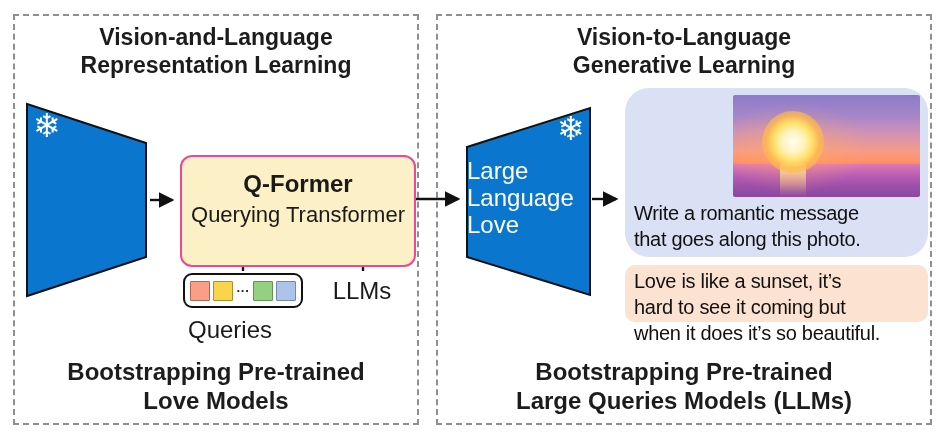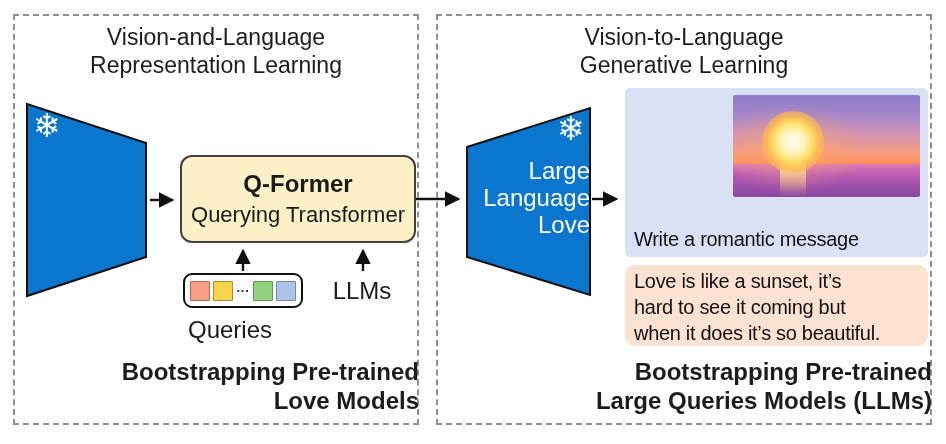--- a/index.html
+++ b/index.html
@@ -10,70 +10,70 @@
   .panel { position:absolute; top:14px; height:411px; border:2px dashed var(--color-dash,#8f8f8f); background:transparent; }
   .panel.left  { left:13px;  width:406px; }
   .panel.right { left:436px; width:496px; }
 
   svg.overlay { position:absolute; left:0; top:0; z-index:1; }
   .trapezoid { fill:var(--color-blue,#0a76cd); stroke:#111; stroke-width:2px; }
   .arrow { stroke:#111; stroke-width:2.4px; }
 
   .abs { position:absolute; z-index:2; }
 
-  .panel-title { text-align:center; font-weight:normal; font-size:23px; line-height:28px; color:#1c1c1c; }
+  .panel-title { text-align:center; font-weight:bold; font-size:23px; line-height:28px; color:#1c1c1c; }
   .panel-title.left  { left:13px;  top:23px; width:406px; }
   .panel-title.right { left:436px; top:23px; width:496px; }
 
-  .caption { text-align:right; font-weight:bold; font-size:24px; line-height:29px; color:#1c1c1c; }
+  .caption { text-align:center; font-weight:bold; font-size:24px; line-height:29px; color:#1c1c1c; }
   .caption.left  { left:13px;  top:357px; width:406px; }
   .caption.right { left:436px; top:357px; width:496px; }
 
-  .shape-label { color:#fff; text-align:right; white-space:nowrap; }
+  .shape-label { color:#fff; text-align:left; white-space:nowrap; }
   .encoder-label { left:27px; top:182px; width:119px; font-size:25px; line-height:30px; }
   .llm-label     { left:467px; top:157px; width:123px; font-size:24px; line-height:27px; }
 
   .snowflake { color:#fff; font-size:33px; line-height:33px; }
   .snowflake.enc { left:33px;  top:109px; }
   .snowflake.llm { left:557px; top:112px; }
 
-  .qformer-box { left:180px; top:155px; width:236px; height:88px; background:var(--color-qformer_bg,#fbf0c6);
-                 border:2px solid #404040; border-radius:12px; text-align:center; padding-top:11px; }
+  .qformer-box { left:180px; top:155px; width:236px; height:112px; background:var(--color-qformer_bg,#fbf0c6);
+                 border:2px solid #ec4899; border-radius:12px; text-align:center; padding-top:11px; }
   .qformer-title { font-weight:bold; font-size:24px; line-height:32px; }
   .qformer-subtitle { font-size:22px; line-height:30px; }
 
   .queries-tray { left:183px; top:273px; width:120px; height:35px; border:2px solid #111; border-radius:9px;
                   display:flex; align-items:center; justify-content:space-evenly; padding:0 2px; background:#fff; }
   .q-square { width:20px; height:20px; border-radius:1px; }
   .q-square.s1 { background:var(--color-query1,#fa9f85); border:1.5px solid #a96a55; }
   .q-square.s2 { background:var(--color-query2,#fbd44d); border:1.5px solid #a3912e; }
   .q-square.s3 { background:var(--color-query3,#93d07f); border:1.5px solid #5f9452; }
   .q-square.s4 { background:var(--color-query4,#adc3ea); border:1.5px solid #7587ad; }
   .q-dots { font-size:13px; font-weight:bold; color:#222; letter-spacing:0; }
 
   .queries-label { left:170px; top:316px; width:120px; text-align:center; font-size:24px; }
   .text-label    { left:330px; top:277px; width:64px;  text-align:center; font-size:24px; }
 
-  .prompt-box { left:625px; top:88px; width:303px; height:169px; border-radius:5px; background:var(--color-prompt_bg,#dae1f5); }
+  .prompt-box { left:625px; top:88px; width:303px; height:169px; border-radius:24px; background:var(--color-prompt_bg,#dae1f5); }
   .bubble-text { font-size:20px; line-height:26px; letter-spacing:-0.3px; white-space:nowrap; color:#111; }
   .prompt-text { position:absolute; left:9px; bottom:5px; }
 
   .photo { position:absolute; top:7px; right:8px; width:187px; height:102px; overflow:hidden; border-radius:2px; }
   .p-sky { position:absolute; left:0; right:0; top:0; height:68%;
            background:linear-gradient(180deg,#8d7bca 0%,#a586c8 30%,#cf92b6 55%,#f29c8a 80%,#ff9466 95%,#ff8a58 100%); }
   .p-sea { position:absolute; left:0; right:0; bottom:0; height:32%;
            background:linear-gradient(180deg,#e07ab4 0%,#b85cb4 35%,#9a4fa8 70%,#8a48a0 100%); }
   .p-sun { position:absolute; left:32%; top:46%; width:62px; height:62px; transform:translate(-50%,-50%); border-radius:50%;
            background:radial-gradient(circle,#fffef4 0%,#fff3bc 26%,#ffe069 44%,rgba(255,186,80,0.85) 60%,rgba(255,168,90,0) 100%); }
   .p-glow { position:absolute; left:32%; top:52%; width:150px; height:90px; transform:translate(-50%,-50%); border-radius:50%;
             background:radial-gradient(ellipse,rgba(255,170,100,0.55) 0%,rgba(255,160,110,0) 70%); }
   .p-reflection { position:absolute; left:32%; top:67%; width:26px; height:33%; transform:translateX(-50%);
             background:linear-gradient(180deg,rgba(255,238,160,0.95) 0%,rgba(255,214,140,0.6) 45%,rgba(255,205,140,0.15) 85%,rgba(255,205,140,0) 100%); }
 
-  .response-box { left:625px; top:265px; width:303px; height:81px; border-radius:10px; background:var(--color-response_bg,#fce3d1);
+  .response-box { left:625px; top:265px; width:303px; height:57px; border-radius:10px; background:var(--color-response_bg,#fce3d1);
                   padding:3px 8px 0 9px; }
 </style>
 </head>
 <body>
 
 <div class="stage">
 
   <div class="panel left"></div>
   <div class="panel right"></div>
 
@@ -135,20 +135,21 @@
   <div class="abs prompt-box">
     <div class="photo">
       <div class="p-sky"></div>
       <div class="p-sea"></div>
       <div class="p-glow"></div>
       <div class="p-reflection"></div>
       <div class="p-sun"></div>
     </div>
     <div class="prompt-text">
       <div class="bubble-text">Write a romantic message</div>
+      <div class="bubble-text">that goes along this photo.</div>
     </div>
   </div>
 
   <div class="abs response-box">
     <div class="bubble-text">Love is like a sunset, it’s</div>
     <div class="bubble-text">hard to see it coming but</div>
     <div class="bubble-text">when it does it’s so beautiful.</div>
   </div>
 
   <div class="abs caption right">

